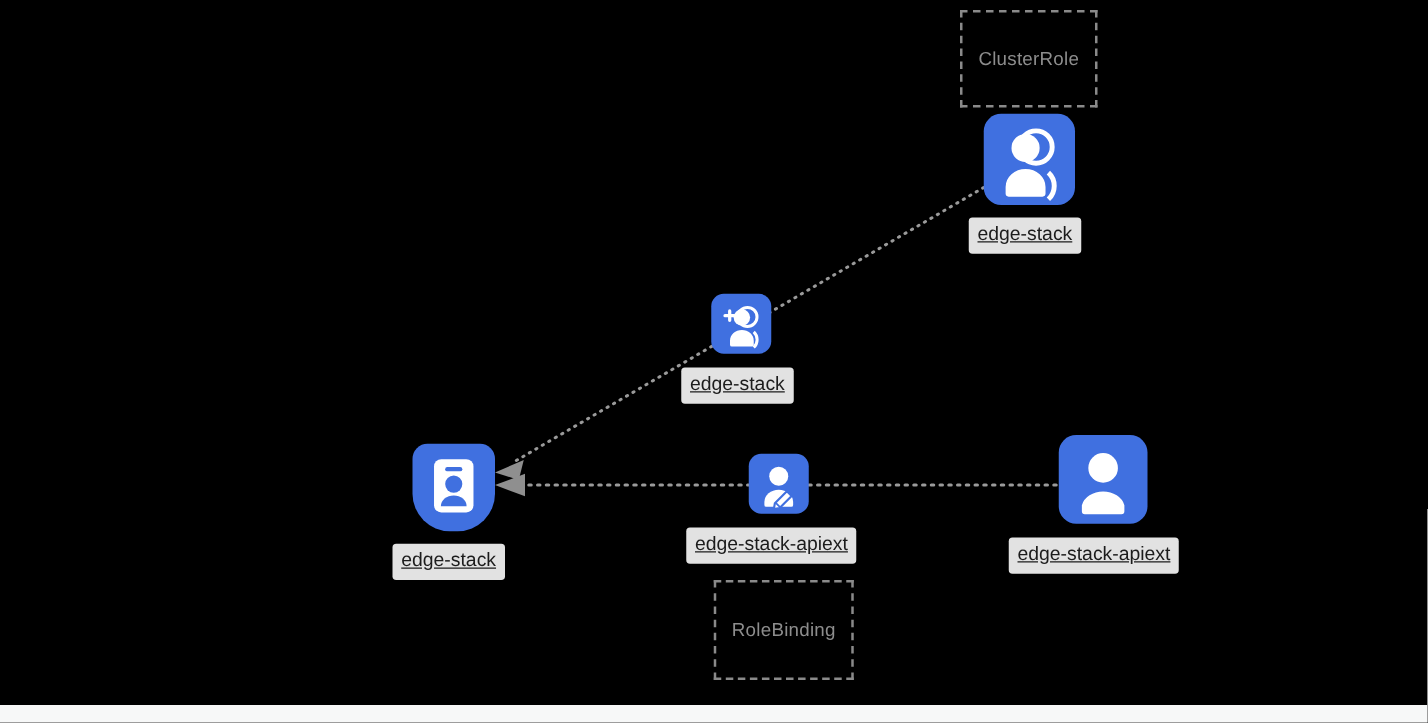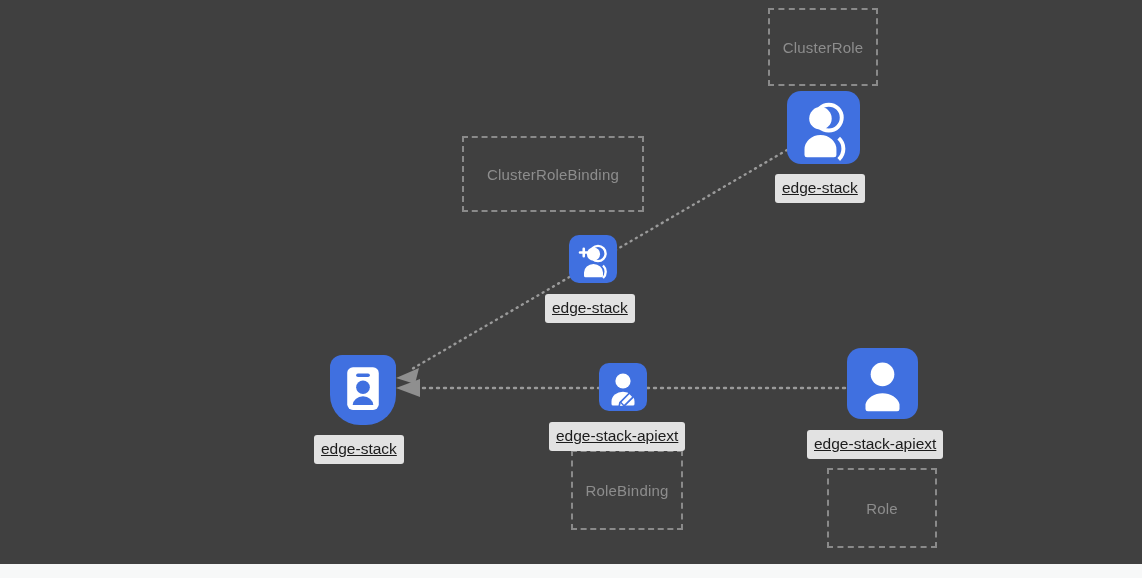--- a/index.html
+++ b/index.html
@@ -4,21 +4,21 @@
 <style>
   html, body {
     margin: 0;
     padding: 0;
     background: #ffffff;
   }
   #canvas {
     position: relative;
     width: 1142px;
     height: 578px;
-    background: #404040;
+    background: #000000;
     overflow: hidden;
     font-family: "Liberation Sans", sans-serif;
   }
   #bottom-band {
     position: absolute;
     left: 0;
     bottom: 0;
     width: 1142px;
     height: 14px;
     background: #f7f8f8;
@@ -92,32 +92,26 @@
     <g>
       <line x1="845" y1="388" x2="414" y2="388" stroke="#9a9a9a" stroke-width="2.4" stroke-linecap="round" stroke-dasharray="2 5"></line>
       <polygon points="396,388 420,379 420,397" fill="#8f8f8f"></polygon>
     </g>
   </svg>
 
   <div class="type-box" style="left:768px; top:8px; width:110px; height:78px;">
     <span class="type-box-label">ClusterRole</span>
   </div>
 
-  <div class="type-box" style="left:462px; top:136px; width:182px; height:76px;">
-    <span class="type-box-label">ClusterRoleBinding</span>
-  </div>
 
 
-  <div class="type-box" style="left:571px; top:450px; width:112px; height:80px;">
+  <div class="type-box" style="left:571px; top:464px; width:112px; height:80px;">
     <span class="type-box-label">RoleBinding</span>
   </div>
 
-  <div class="type-box" style="left:827px; top:468px; width:110px; height:80px;">
-    <span class="type-box-label">Role</span>
-  </div>
 
   <div class="node">
     <div class="node-icon rounded" style="left:787px; top:91px; width:73px; height:73px;">
       <svg width="73" height="73" viewBox="0 0 48 48">
         <circle cx="27.5" cy="17.5" r="8.5" fill="none" stroke="#ffffff" stroke-width="2.6"></circle>
         <path d="M34 31 a9.5 9.5 0 0 1 0 14" fill="none" stroke="#ffffff" stroke-width="2.6"></path>
         <circle cx="22" cy="18" r="7.4" fill="#ffffff"></circle>
         <path d="M11.5 38.5 a10.5 9.5 0 0 1 21 0 v3.5 a1.6 1.6 0 0 1 -1.6 1.6 h-17.8 a1.6 1.6 0 0 1 -1.6 -1.6 z" fill="#ffffff"></path>
       </svg>
     </div>

